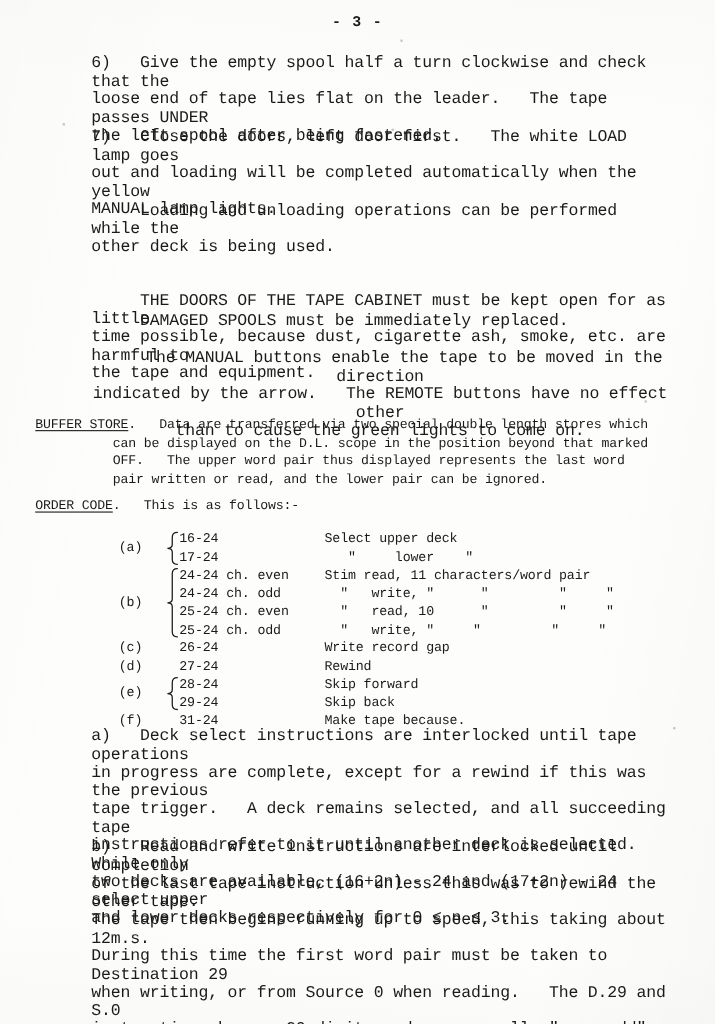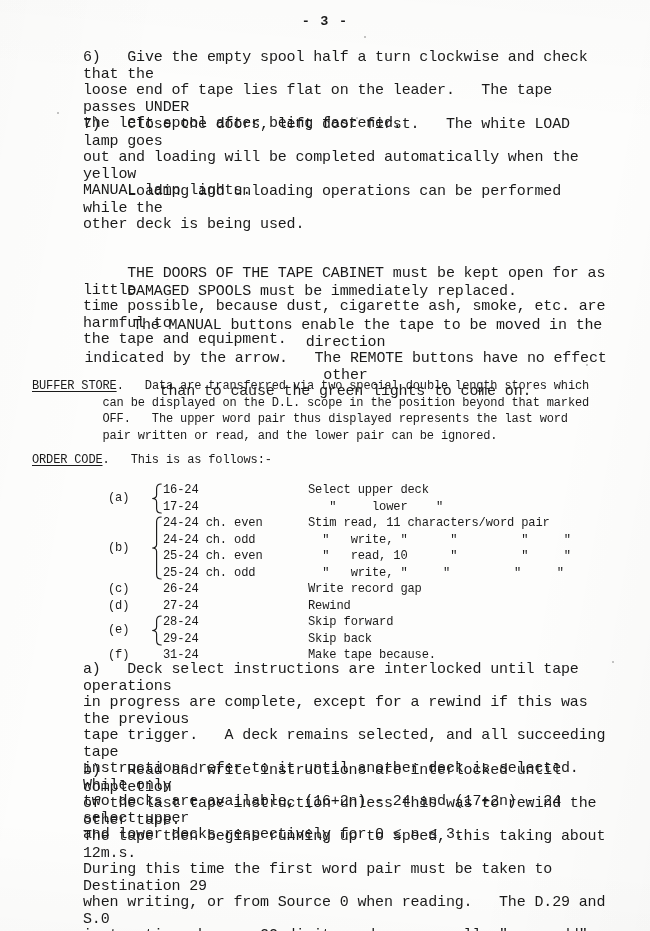--- a/index.html
+++ b/index.html
@@ -67,21 +67,21 @@
     font-size: 12.1px;
     line-height: 16.5px;
     letter-spacing: -0.15px;
   }
   .crow { display: flex; align-items: center; height: 16.5px; }
   .code-col {
     width: 132px;
     flex: none;
     white-space: pre;
   }
-  .desc-col { white-space: pre; margin-left: 13px; }
+  .desc-col { white-space: pre; }
 
   .gwrap { display: flex; }
   .gwrap .lab {
     width: 42px; flex: none;
     display: flex; align-items: center;
     white-space: pre;
   }
   .gwrap .br {
     width: 13px; flex: none; position: relative;
   }

